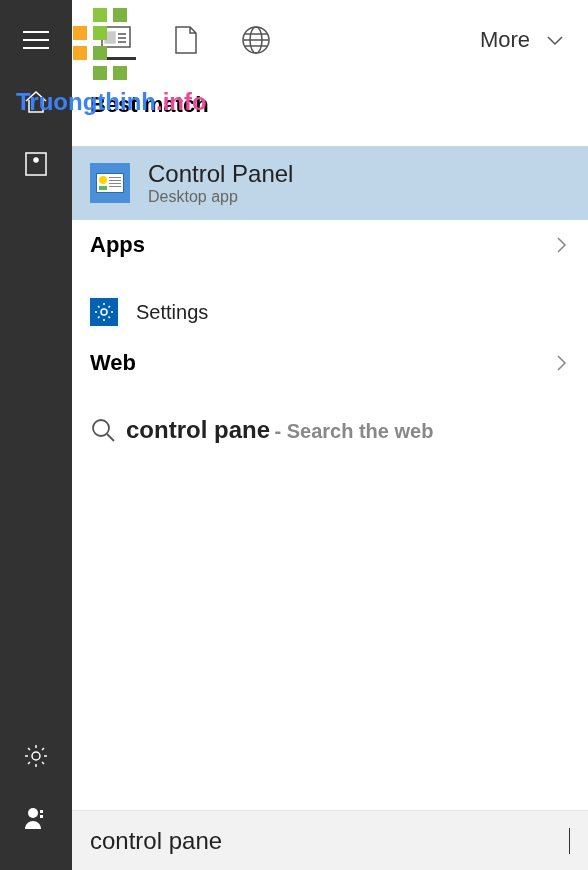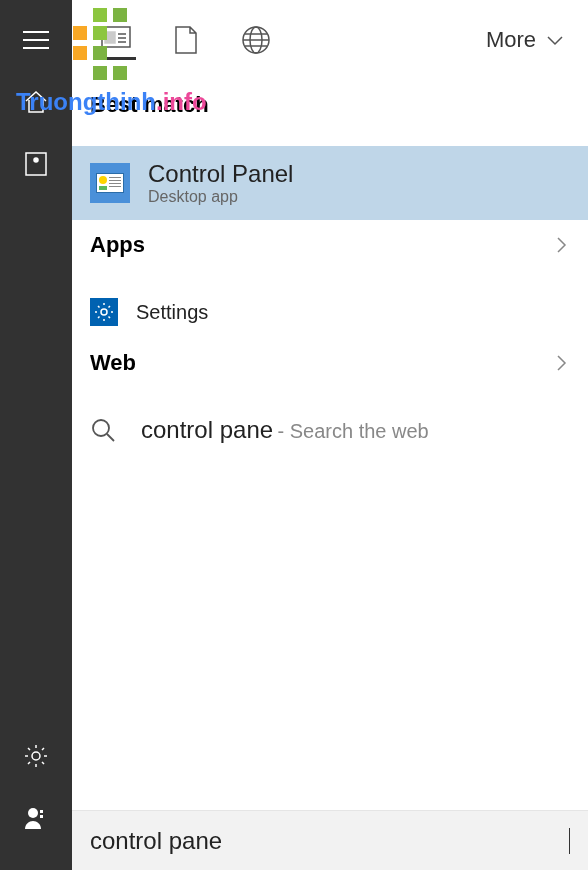--- a/index.html
+++ b/index.html
@@ -27,21 +27,21 @@
     .rail-bottom { margin-top: auto; display: flex; flex-direction: column; align-items: center; gap: 22px; padding-bottom: 32px; }
     .rail-icon { width: 40px; height: 40px; display: flex; align-items: center; justify-content: center; color: #fff; cursor: pointer; }
 
     
     .main { position: absolute; left: 72px; top: 0; right: 0; bottom: 0; background: #fff; display: flex; flex-direction: column; }
 
     
     .filters { height: 80px; display: flex; align-items: center; padding: 0 24px; gap: 30px; }
     .filter-icon { width: 40px; height: 40px; display: flex; align-items: center; justify-content: center; cursor: pointer; }
     .filter-icon.active { border-bottom: 3px solid #333; }
-    .more-wrap { margin-left: auto; display: flex; align-items: center; gap: 10px; cursor: pointer; }
+    .more-wrap { margin-left: auto; display: flex; align-items: center; gap: 16px; cursor: pointer; }
     .more-label { font-size: 22px; color: #333; }
 
     
     .category-header { font-size: 22px; font-weight: 600; padding: 12px 18px 28px 18px; display: flex; justify-content: space-between; align-items: center; }
     .category-header.clickable { cursor: pointer; }
 
     
     .best-match-item { background: #bfd6e8; padding: 14px 18px; display: flex; align-items: center; gap: 18px; cursor: pointer; }
     .cp-icon { width: 40px; height: 40px; background: #4a90d9; display: flex; align-items: center; justify-content: center; }
     .cp-icon-inner { width: 28px; height: 20px; background: #fff; border: 1px solid #2a6ca8; position: relative; }
@@ -51,21 +51,21 @@
     .cp-lines span { display: block; height: 1px; background: #888; margin-bottom: 2px; }
     .result-title { font-size: 24px; color: #222; }
     .result-sub { font-size: 16px; color: #666; }
 
     
     .list-item { padding: 12px 18px; display: flex; align-items: center; gap: 18px; cursor: pointer; }
     .settings-icon { width: 28px; height: 28px; background: #0062b1; display: flex; align-items: center; justify-content: center; }
     .settings-label { font-size: 20px; color: #222; }
 
     
-    .web-item { padding: 12px 18px; display: flex; align-items: center; gap: 25px; cursor: pointer; }
+    .web-item { padding: 12px 18px; display: flex; align-items: center; gap: 10px; cursor: pointer; font-weight: bold; }
     .web-query { font-size: 24px; color: #222; }
     .web-suffix { font-size: 20px; color: #888; }
 
     .spacer { flex: 1; }
 
     
     .search-box { height: 60px; background: #f2f2f2; border-top: 1px solid #e5e5e5; padding: 0 18px; display: flex; align-items: center; }
     .search-input { border: none; background: transparent; font-size: 24px; color: #222; width: 100%; outline: none; }
     .cursor { display: inline-block; width: 1px; height: 26px; background: #333; margin-left: 1px; vertical-align: middle; }
 

